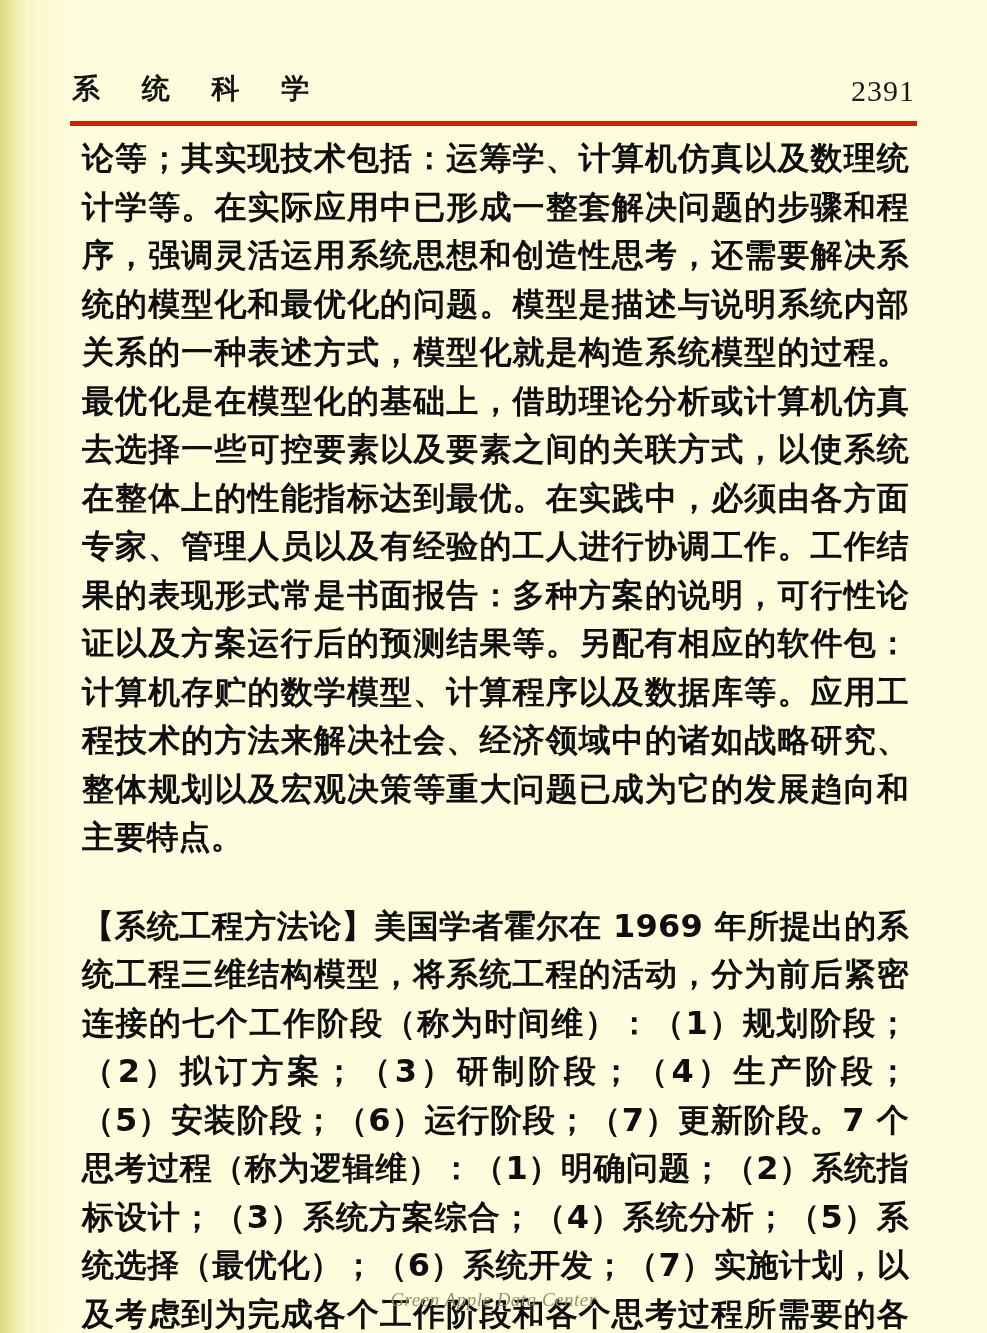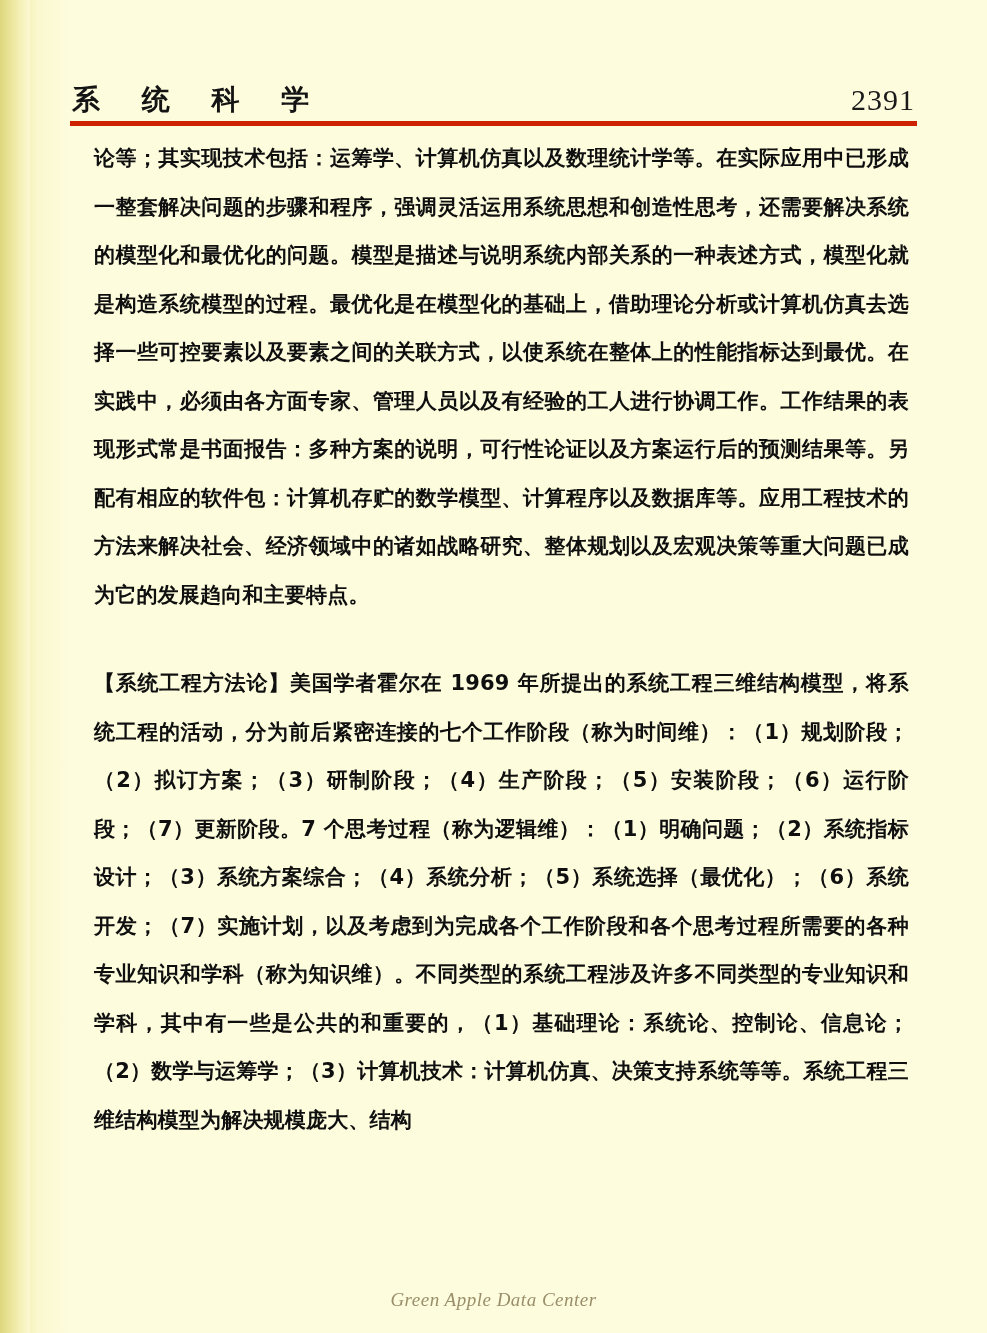--- a/index.html
+++ b/index.html
@@ -23,24 +23,24 @@
   .left-edge {
     position: absolute;
     left: 0; top: 0; bottom: 0;
     width: 30px;
     background: linear-gradient(to right, #ded77d 0%, #f3eeb0 60%, #fbf8d2 100%);
   }
   .header {
     position: absolute;
     left: 72px;
     right: 72px;
-    top: 76px;
+    top: 60px;
     height: 48px;
     display: flex;
-    align-items: center;
+    align-items: flex-end;
     justify-content: space-between;
   }
   .header-title {
     font-family: "DejaVu Sans", sans-serif;
     font-size: 28px;
     font-weight: 700;
     letter-spacing: 16px;
     color: #141414;
   }
   .header-page {
@@ -57,22 +57,22 @@
     height: 5px;
     background: #cc2200;
   }
   .content {
     position: absolute;
     left: 78px;
     right: 78px;
     top: 134px;
   }
   p.para {
-    margin: 0 0 0 16px;
-    font-size: 21px;
+    margin: 0 0 0 4px;
+    font-size: 32px;
     line-height: 48.5px;
     color: #0f0f0f;
     text-align: justify;
     text-justify: inter-character;
     font-weight: 600;
     letter-spacing: 0.2px;
     font-family: "DejaVu Sans", sans-serif;
   }
   p.para + p.para {
     margin-top: 40px;

